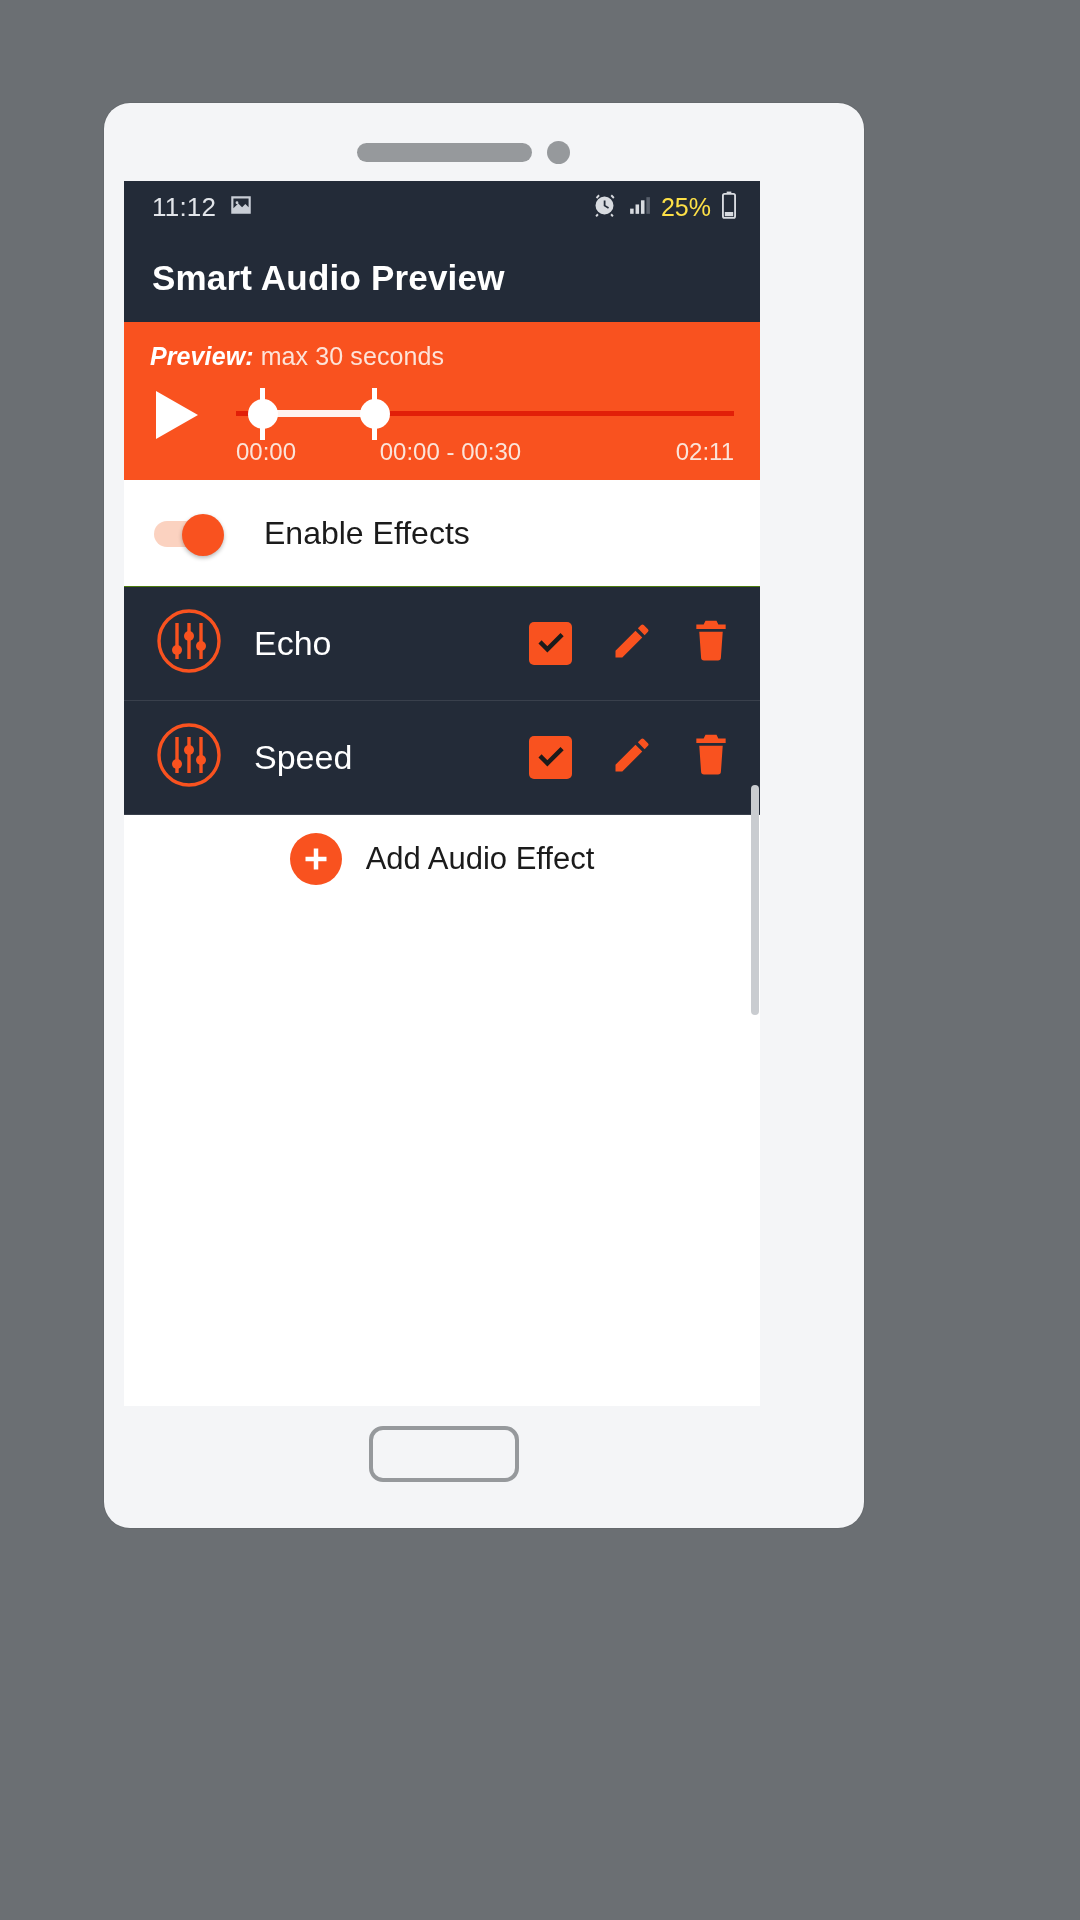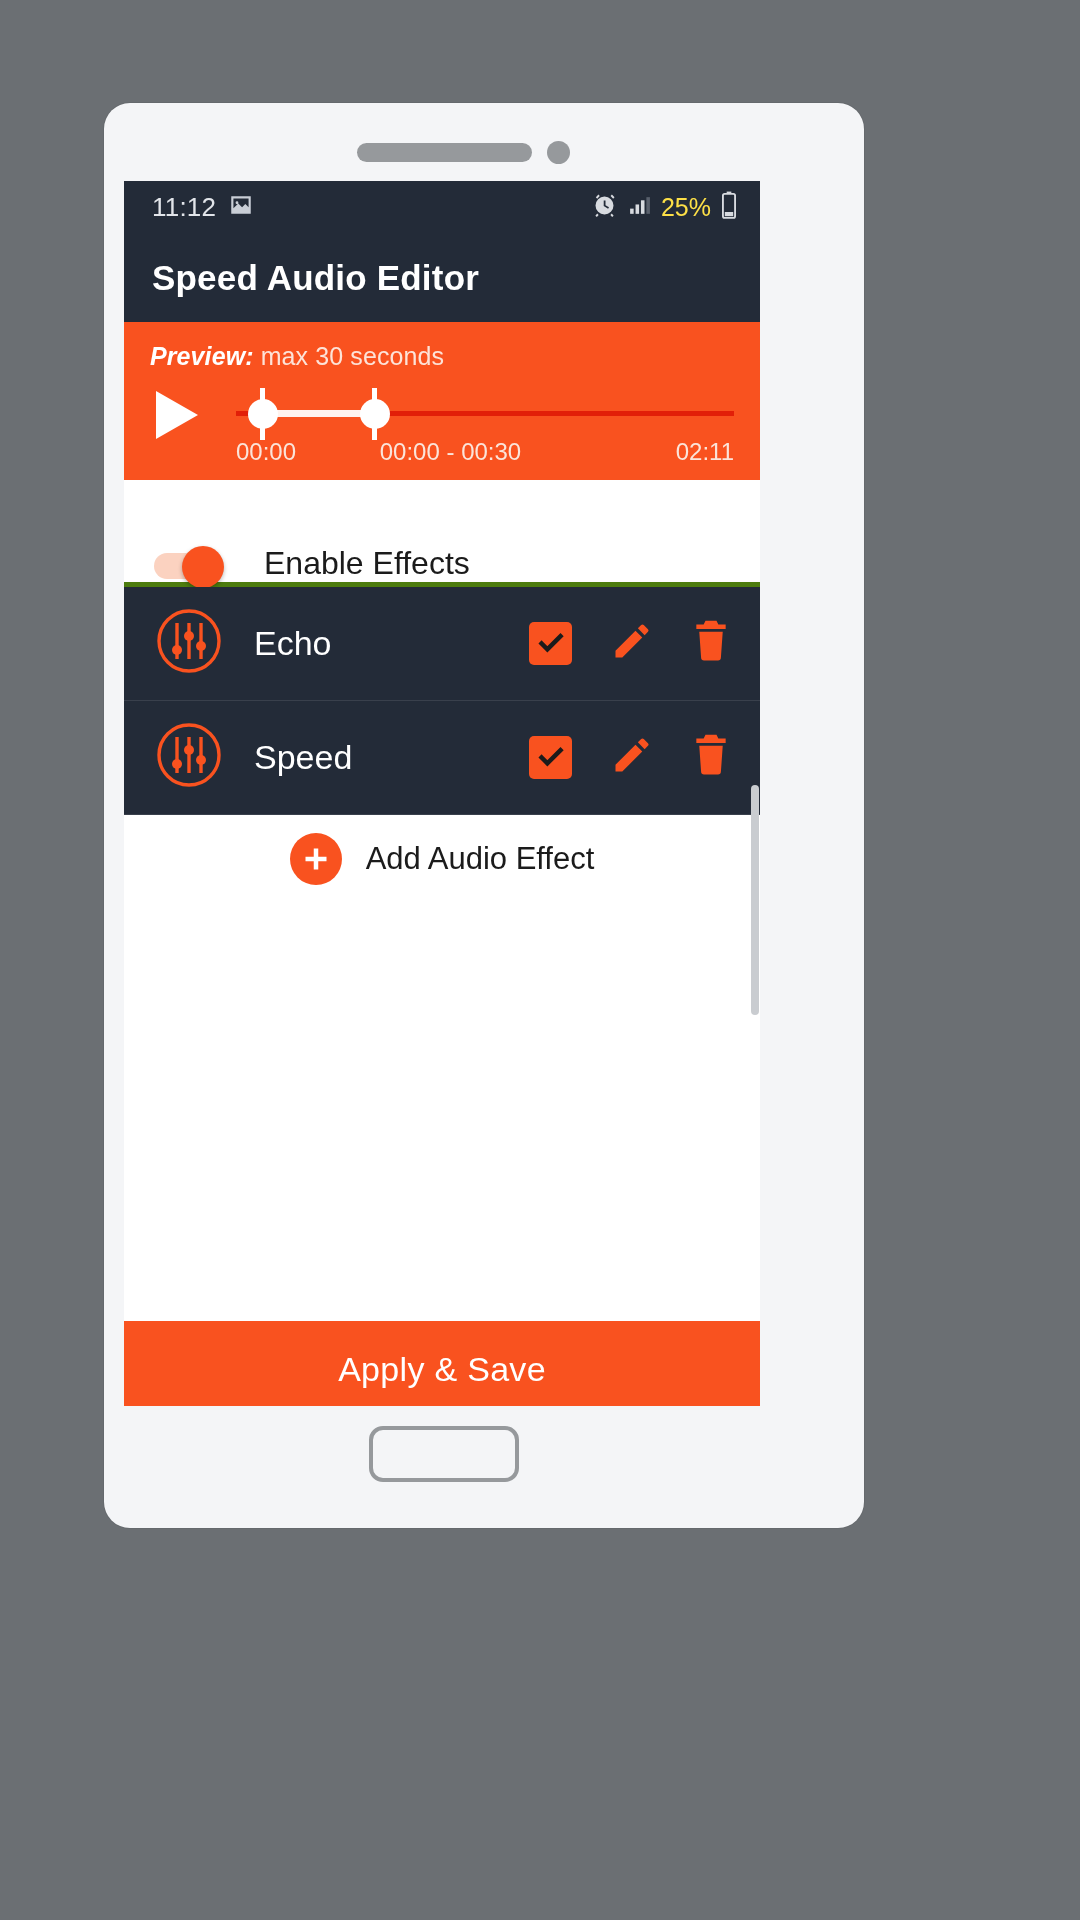--- a/index.html
+++ b/index.html
@@ -158,23 +158,23 @@
     font-size: 24px;
   }
   .times .t-start { margin-left: 86px; }
   .times .t-mid { position: absolute; left: 50%; transform: translateX(-44%); }
 
   
   .enable-row {
     height: 107px;
     background: #ffffff;
     display: flex;
-    align-items: flex-end;
+    align-items: center;
     padding-left: 30px;
-    border-bottom: 5px solid #4d7c0f;
+    border-bottom: 1px solid #4d7c0f;
   }
   .switch {
     position: relative;
     width: 72px; height: 34px;
   }
   .switch-track {
     position: absolute;
     left: 0; top: 5px;
     width: 68px; height: 26px;
     background: #fbd2c0;
@@ -317,21 +317,21 @@
             <svg width="18" height="28" viewBox="0 0 12 24">
               <rect x="4" y="0.5" width="4" height="2" fill="#d8dbe0"></rect>
               <rect x="0.8" y="2.5" width="10.4" height="20.5" rx="1.4" fill="none" stroke="#d8dbe0" stroke-width="1.6"></rect>
               <rect x="2.4" y="18" width="7.2" height="3.6" fill="#d8dbe0"></rect>
             </svg>
           </span>
         </div>
       </div>
 
       <div class="titlebar">
-        <span class="app-title">Speed Audio Editor</span>
+        <span class="app-title">Smart Audio Preview</span>
       </div>
 
       <div class="preview">
         <div class="preview-label">
           <b>Preview:</b><span> max 30 seconds</span>
         </div>
 
         <div class="player-row">
           <span class="play-icon">
             <svg width="50" height="52" viewBox="0 0 50 52">
@@ -436,22 +436,19 @@
             <svg width="30" height="30" viewBox="0 0 24 24">
               <path fill="#ffffff" d="M10.2 3.6h3.6v6.6h6.6v3.6h-6.6v6.6h-3.6v-6.6H3.6v-3.6h6.6z"></path>
             </svg>
           </span>
           <span class="add-label">Add Audio Effect</span>
         </div>
       </div>
 
       <div class="scroll-sliver"></div>
 
-      <div class="apply-bar">
-        <span class="apply-label">Apply &amp; Save</span>
-      </div>
 
     </div>
 
     <div class="home-btn"></div>
   </div>
 
 </div>
 
 </body></html>

